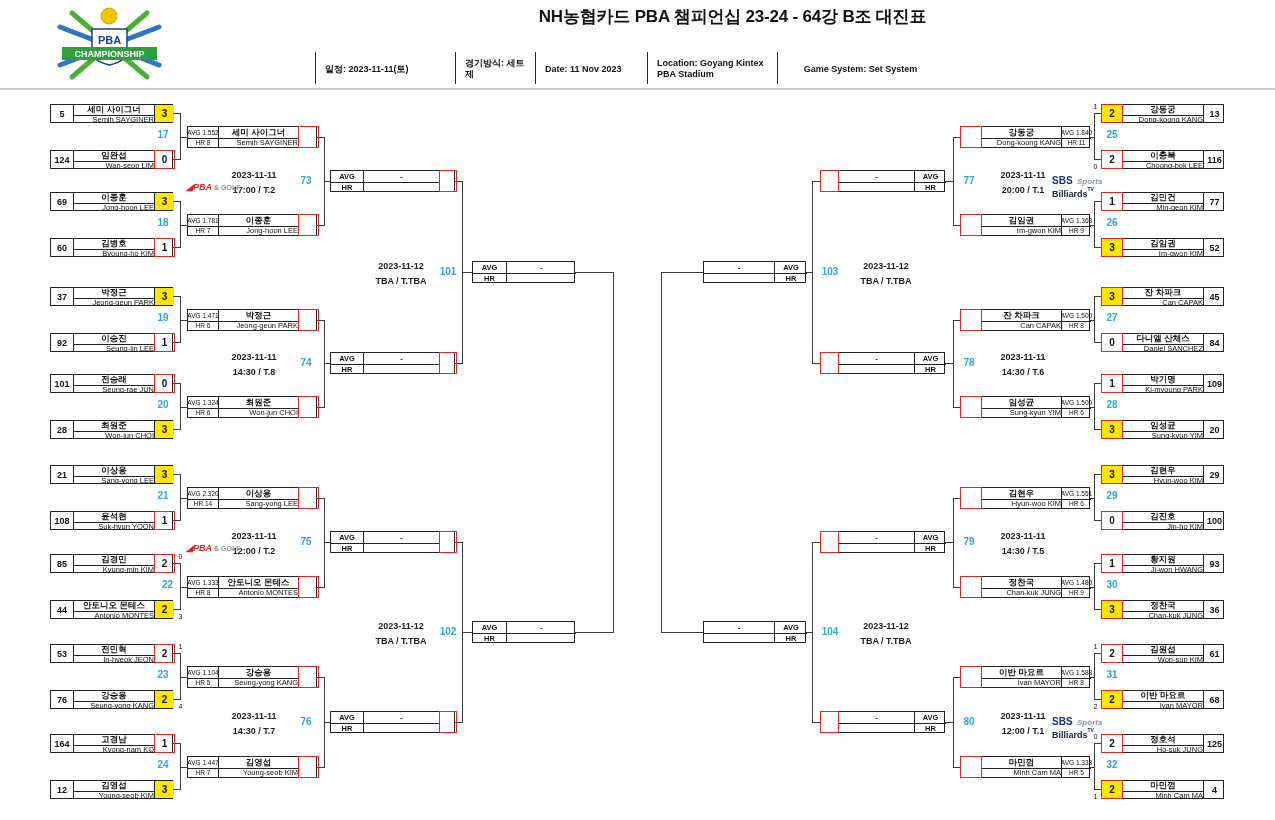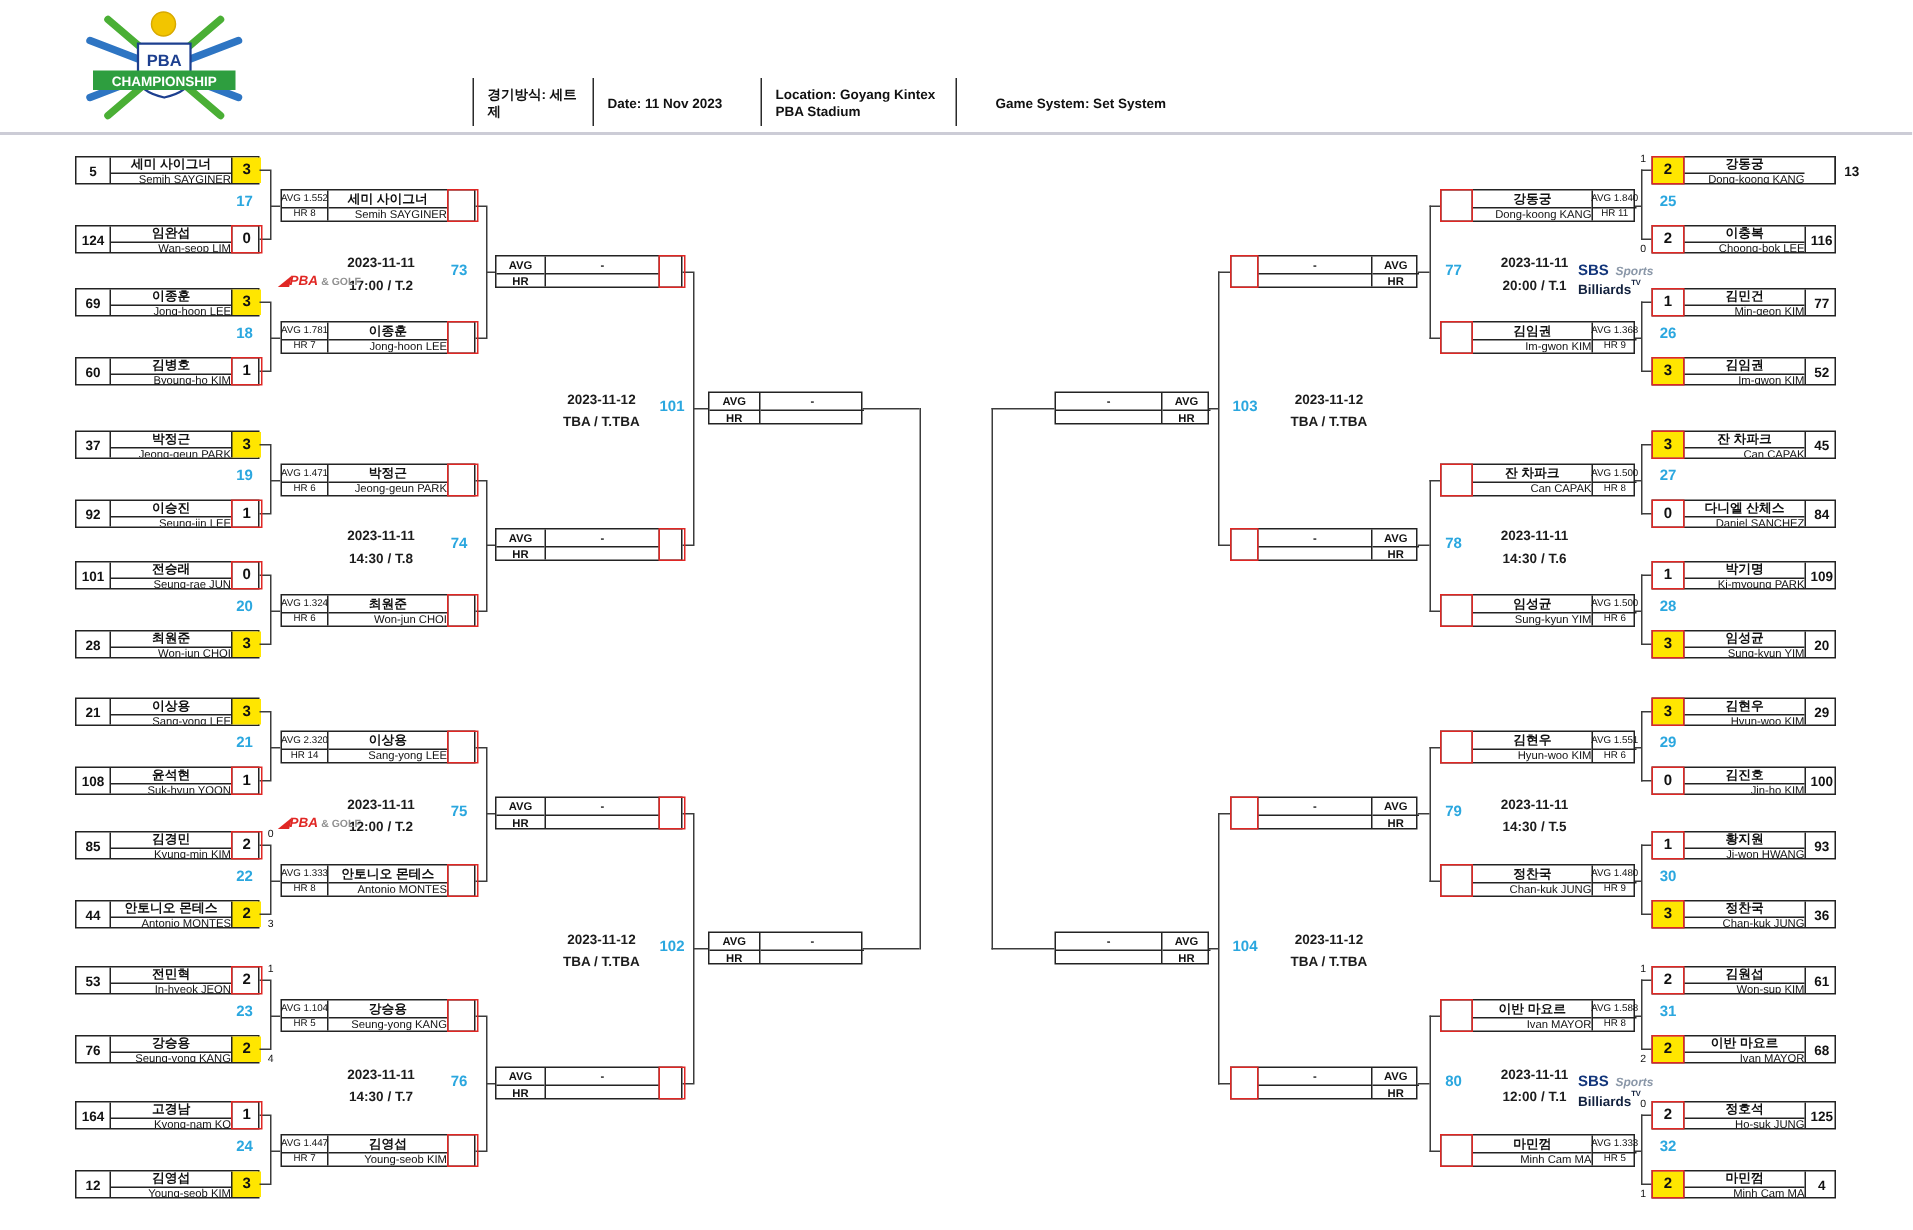--- a/index.html
+++ b/index.html
@@ -57,21 +57,23 @@
       <line x1="95" y1="74" x2="20" y2="10" stroke="#4aaf35" stroke-width="5" stroke-linecap="round"></line>
       <line x1="8" y1="62" x2="107" y2="24" stroke="#2e75c3" stroke-width="5" stroke-linecap="round"></line>
       <line x1="8" y1="24" x2="107" y2="62" stroke="#2e75c3" stroke-width="5" stroke-linecap="round"></line>
       <circle cx="57" cy="13" r="8" fill="#f2c500" stroke="#d8a900" stroke-width="1"></circle>
       <path d="M40 26 h35 v22 q0 10 -17.5 14 q-17.5 -4 -17.5 -14 Z" fill="#ffffff" stroke="#1d3f8f" stroke-width="1.5"></path>
       <text x="57.5" y="41" text-anchor="middle" font-size="11" font-weight="bold" fill="#1d3f8f" font-family="Liberation Sans, sans-serif">PBA</text>
       <rect x="10" y="44" width="95" height="13" fill="#2e9e3f"></rect>
       <text x="57.5" y="54" text-anchor="middle" font-size="9" font-weight="bold" fill="#ffffff" font-family="Liberation Sans, sans-serif">CHAMPIONSHIP</text>
     </svg>
   </div>
+  <div class="title-ko">NH농협카드 PBA 챔피언십 23-24 - 64강 B조 대진표</div>
   <div class="inforow" id="inforow">
+      <div class="infocell" style="width: 140px;">일정: 2023-11-11(토)</div>
       <div class="infocell" style="width: 80px;">경기방식: 세트제</div>
       <div class="infocell" style="width: 112px;">Date: 11 Nov 2023</div>
       <div class="infocell" style="width: 130px;">Location: Goyang Kintex PBA Stadium</div>
       <div class="infocell" style="width: 165px; text-align: center;">Game System: Set System</div>
     </div>
   <div class="hdr-divider"></div>
   <div id="bracket">
       <div class="unit" style="left: 50px; top: 104px; width: 123px; height: 19px;">
         <div class="c cnum" style="width: 22px;">5</div>
         <div class="c cnames" style="width: 81px;">
@@ -188,21 +190,21 @@
       <div class="tb" style="left: 176px; top: 553px;">0</div>
       <div class="unit" style="left: 50px; top: 600px; width: 123px; height: 19px;">
         <div class="c cnum" style="width: 22px;">44</div>
         <div class="c cnames" style="width: 81px;">
           <div class="ko">안토니오 몬테스</div>
           <div class="en">Antonio MONTES</div>
         </div>
         <div class="c cscore win" style="width: 20px;">2</div>
       </div>
       <div class="tb" style="left: 176px; top: 613px;">3</div>
-      <div class="cy" style="left: 153px; top: 579px; width: 20px;">22</div>
+      <div class="cy" style="left: 153px; top: 579px; width: 20px; text-align: right;">22</div>
       <div class="ln" style="left: 173px; top: 563px; width: 7px; height: 1px;"></div>
       <div class="ln" style="left: 173px; top: 609px; width: 7px; height: 1px;"></div>
       <div class="ln" style="left: 180px; top: 563px; width: 1px; height: 47px;"></div>
       <div class="ln" style="left: 180px; top: 587px; width: 7px; height: 1px;"></div>
       <div class="unit" style="left: 50px; top: 644px; width: 123px; height: 19px;">
         <div class="c cnum" style="width: 22px;">53</div>
         <div class="c cnames" style="width: 81px;">
           <div class="ko">전민혁</div>
           <div class="en">In-hyeok JEON</div>
         </div>
@@ -454,21 +456,21 @@
       <div class="ln" style="left: 462px; top: 632px; width: 10px; height: 1px;"></div>
       <div class="ln" style="left: 575px; top: 272px; width: 38px; height: 1px;"></div>
       <div class="ln" style="left: 575px; top: 632px; width: 38px; height: 1px;"></div>
       <div class="ln" style="left: 613px; top: 271.75px; width: 1px; height: 361px;"></div>
       <div class="unit" style="left: 1101px; top: 104px; width: 123px; height: 19px;">
         <div class="c cscore win red" style="width: 20px;">2</div>
         <div class="c cnames" style="width: 81px;">
           <div class="ko">강동궁</div>
           <div class="en">Dong-koong KANG</div>
         </div>
-        <div class="c cnum" style="width: 22px; margin-left: 20px;">13</div>
+        <div class="c cnum" style="width: 22px;">13</div>
       </div>
       <div class="tb" style="left: 1091px; top: 103px;">1</div>
       <div class="unit" style="left: 1101px; top: 150px; width: 123px; height: 19px;">
         <div class="c cscore red" style="width: 20px;">2</div>
         <div class="c cnames" style="width: 81px;">
           <div class="ko">이충복</div>
           <div class="en">Choong-bok LEE</div>
         </div>
         <div class="c cnum" style="width: 22px;">116</div>
       </div>

